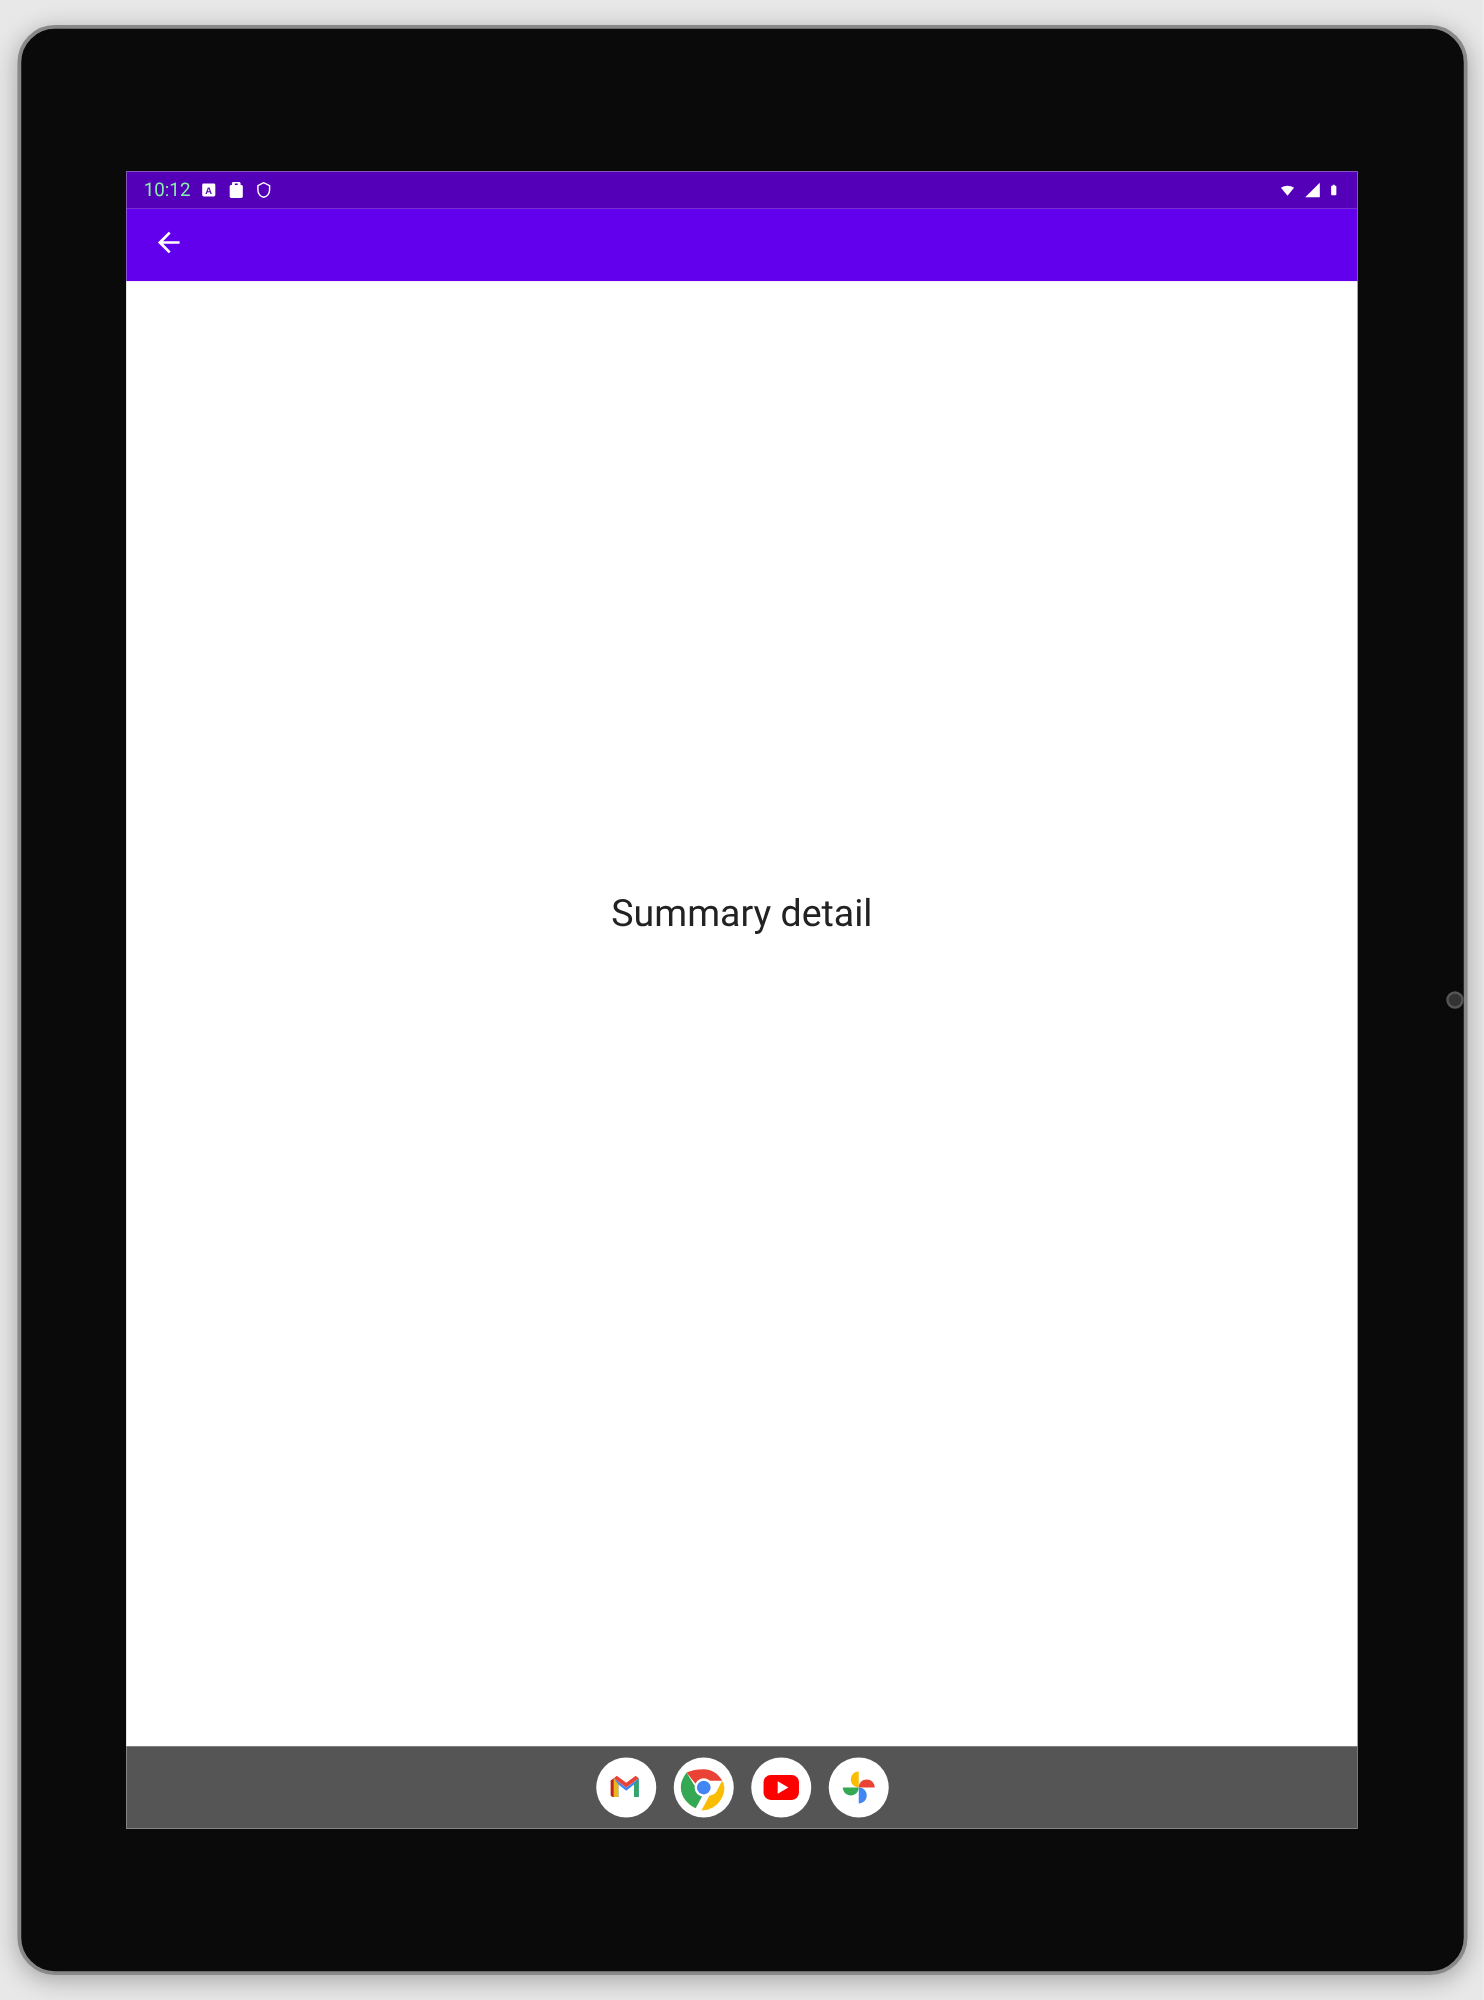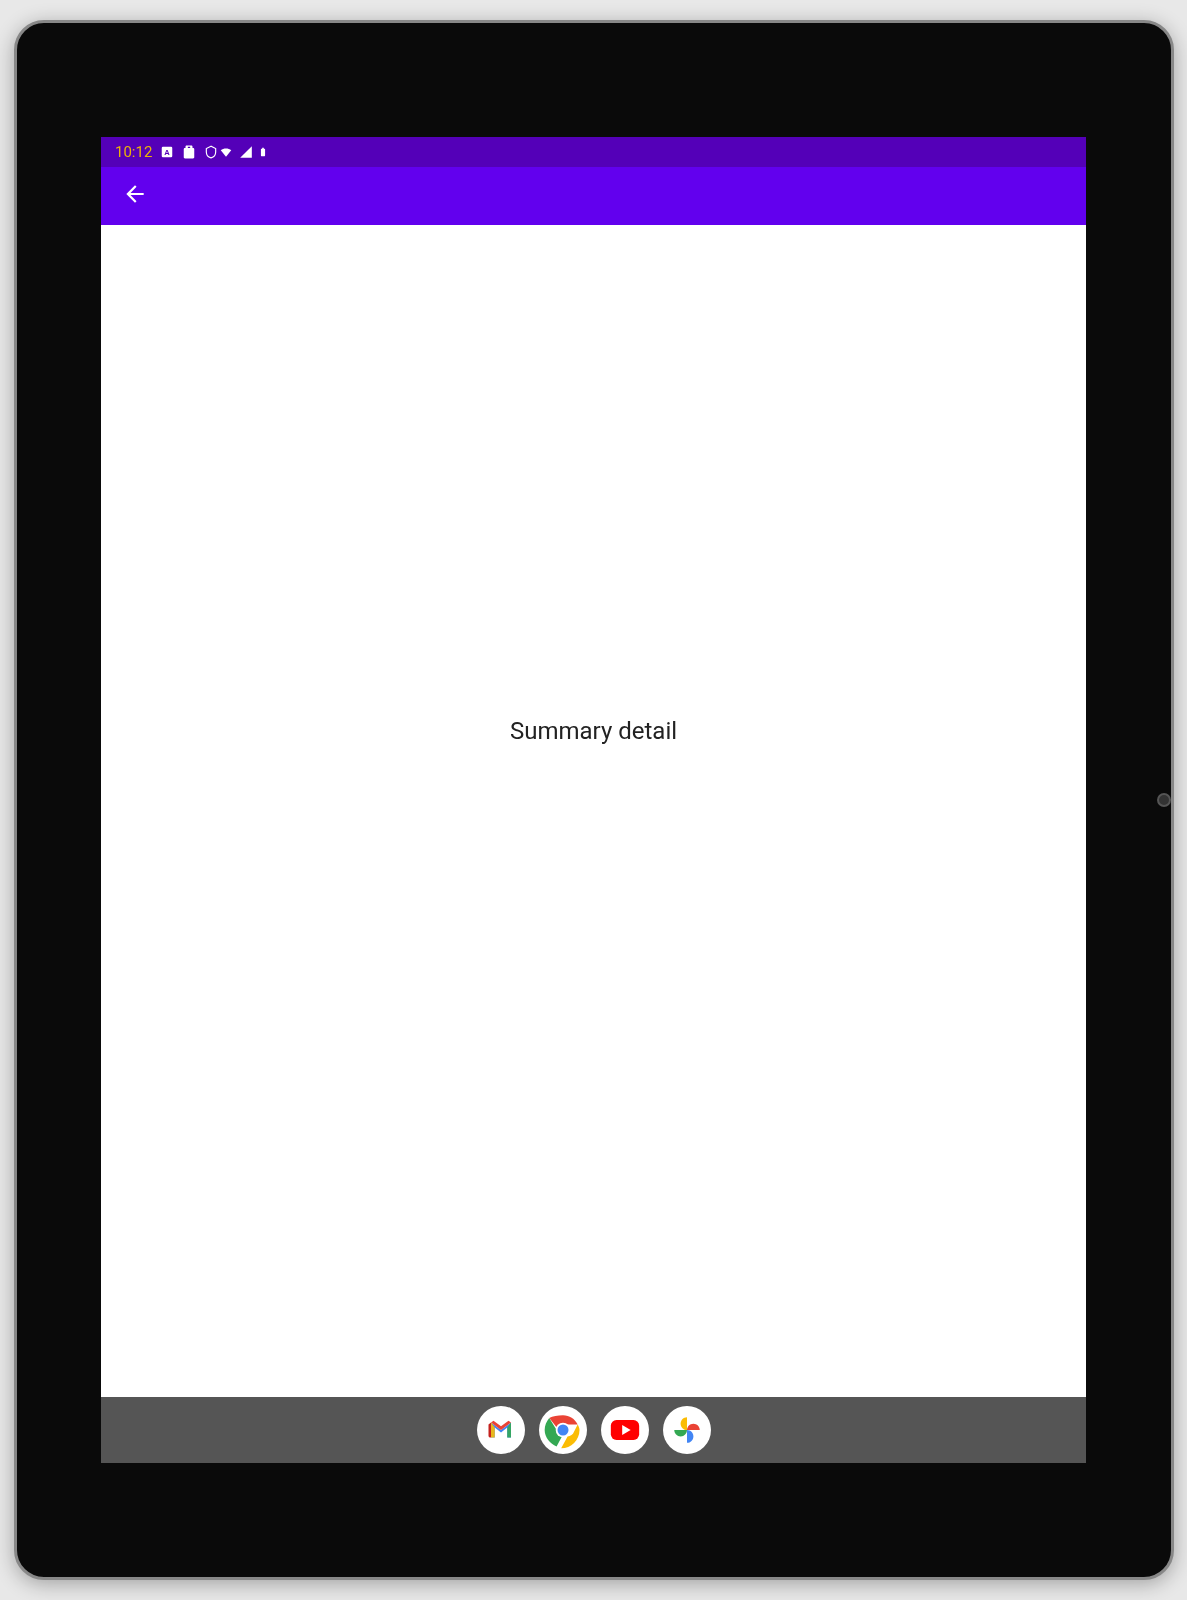--- a/index.html
+++ b/index.html
@@ -40,23 +40,24 @@
       height: 1326px;
       background: #fff;
       position: relative;
       display: flex;
       flex-direction: column;
       overflow: hidden;
     }
     .status-bar {
       height: 30px;
       background: #5400b8;
-      color: #eab308;
-      display: flex;
-      align-items: center;
+      color: #86efac;
+      display: flex;
+      align-items: center;
+      justify-content: space-between;
       padding: 0 14px;
       font-size: 15px;
     }
     .status-left { display: flex; align-items: center; gap: 8px; }
     .status-right { display: flex; align-items: center; gap: 4px; }
     .status-icon { display: inline-flex; align-items: center; }
     .action-bar {
       height: 58px;
       background: #6200EE;
       display: flex;
@@ -74,21 +75,21 @@
       border-radius: 20px;
     }
     .content {
       flex: 1;
       background: #fff;
       display: flex;
       align-items: center;
       justify-content: center;
     }
     .content-text {
-      font-size: 24px;
+      font-size: 30px;
       color: #222;
       font-weight: 400;
       transform: translateY(-80px);
     }
     .nav-bar {
       height: 66px;
       background: #555;
       display: flex;
       align-items: center;
       justify-content: center;

